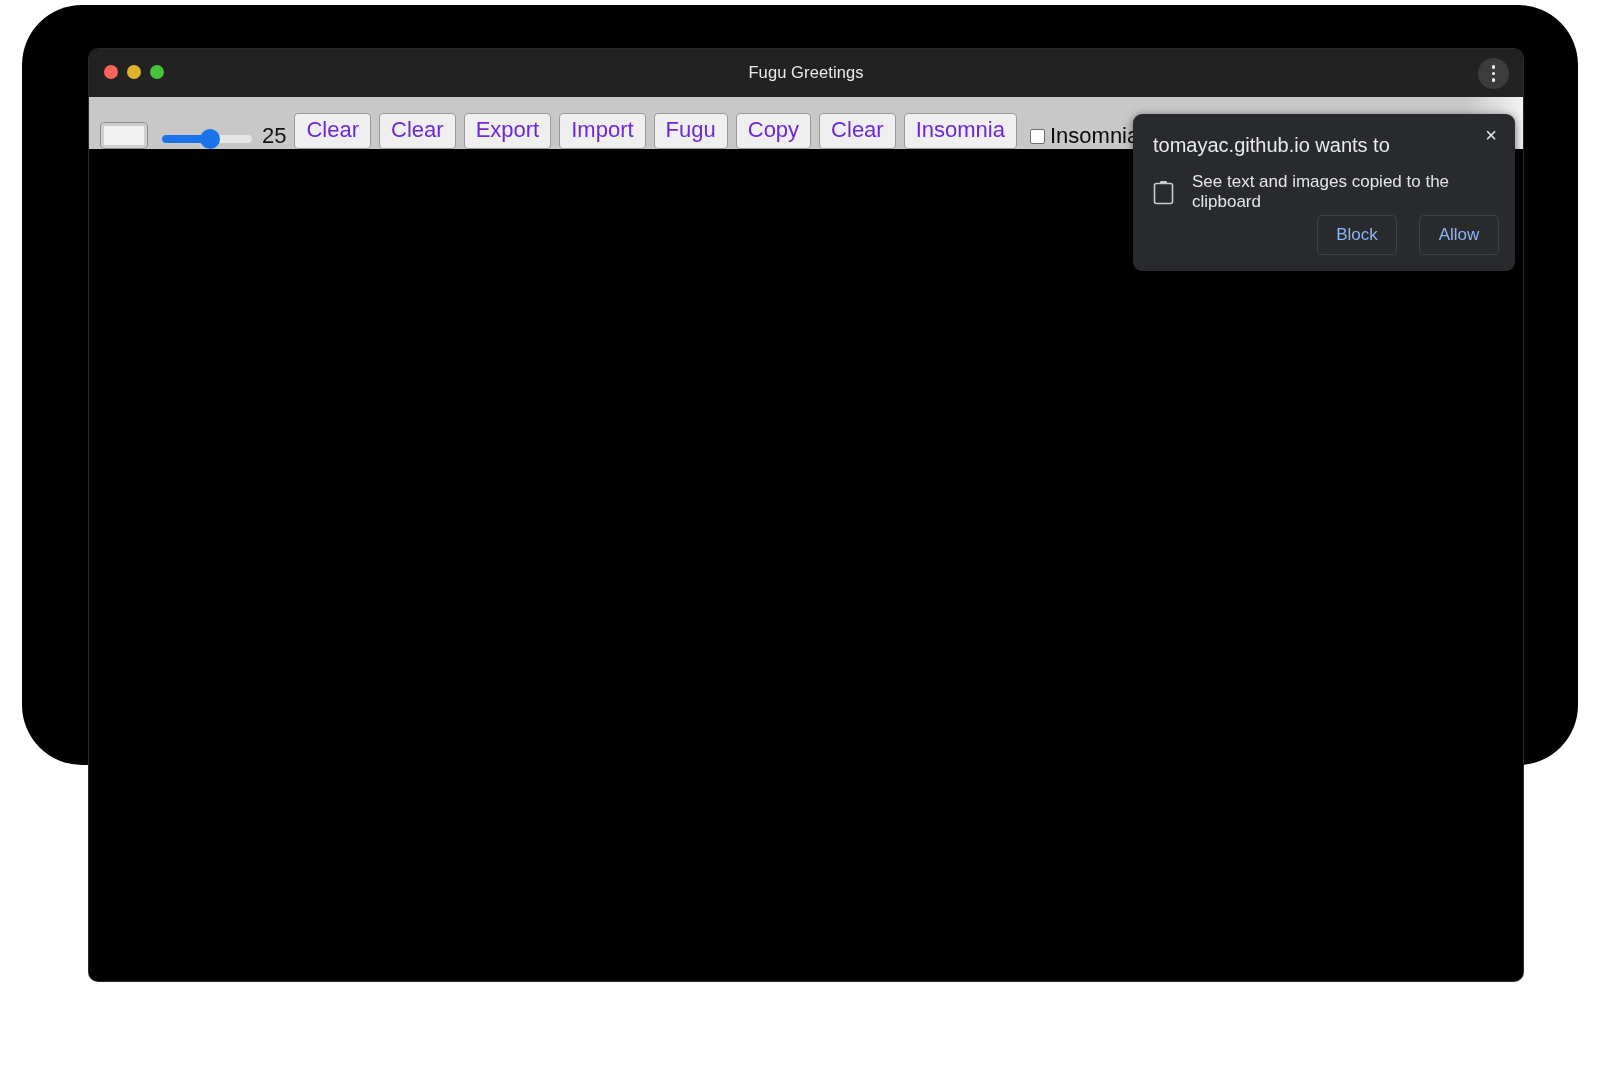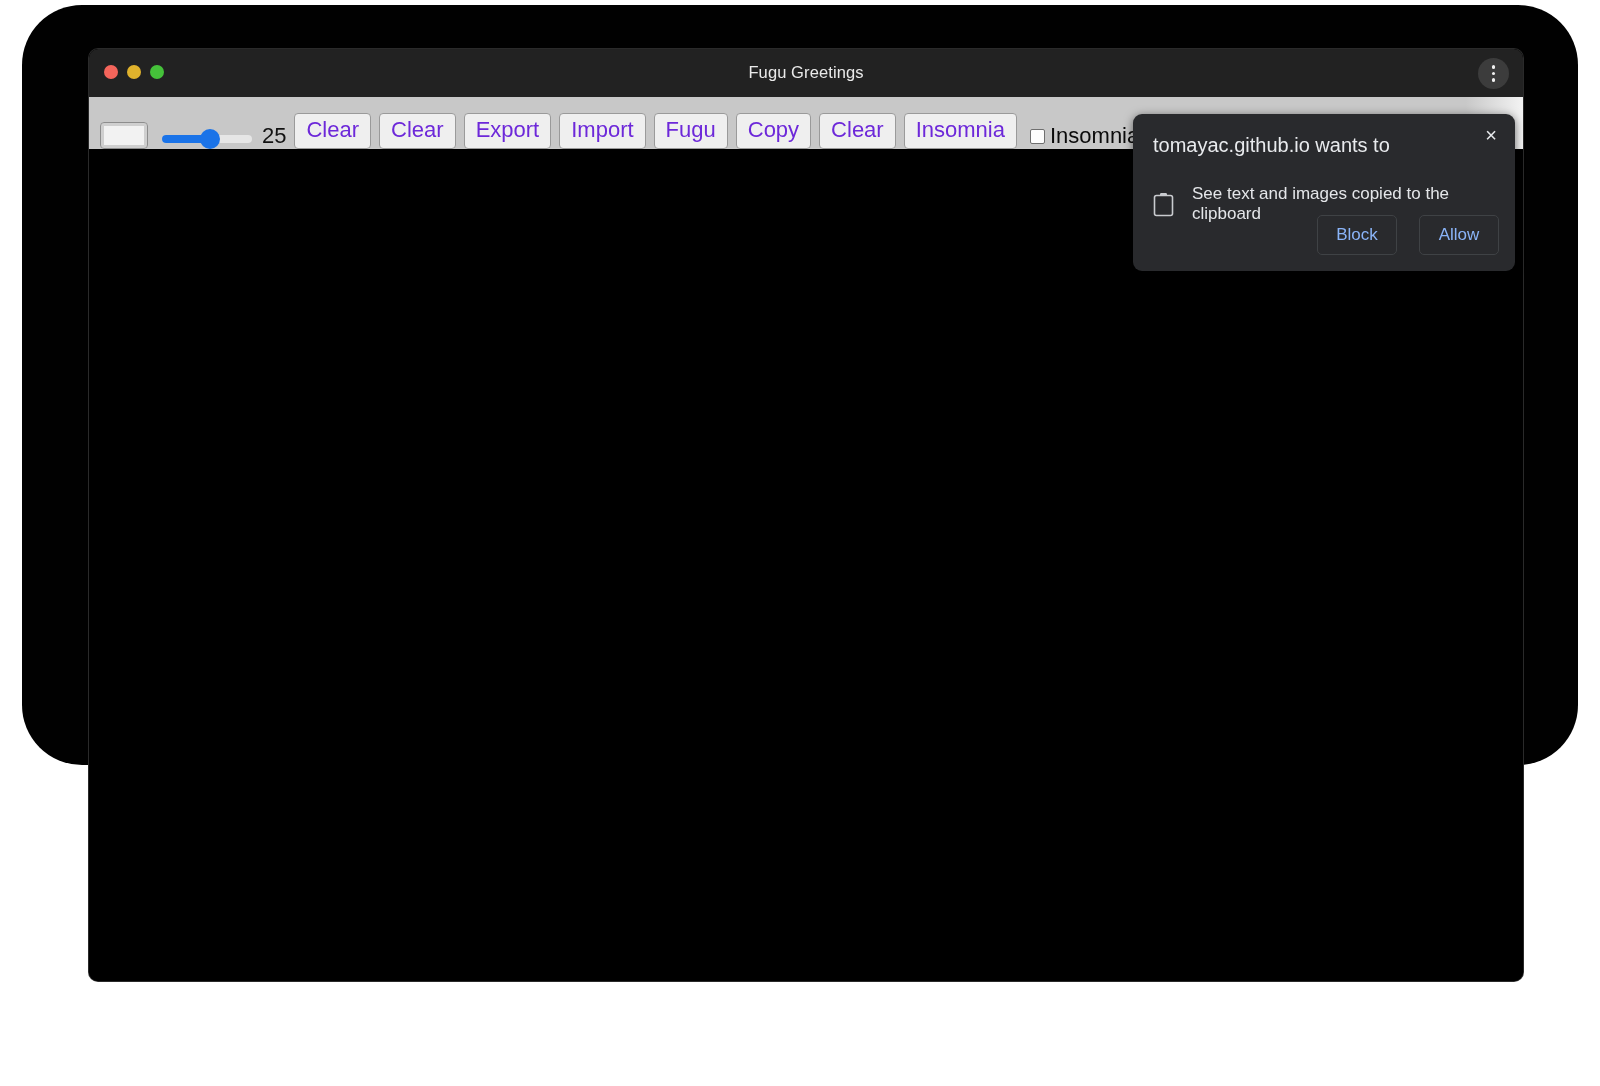--- a/index.html
+++ b/index.html
@@ -229,21 +229,21 @@
     height: 24px;
     color: #e8eaed;
     font-size: 20px;
     line-height: 24px;
     text-align: center;
     cursor: pointer;
   }
   #permission-row {
     position: absolute;
     left: 20px;
-    top: 70px;
+    top: 58px;
     display: flex;
     align-items: center;
     gap: 18px;
   }
   #permission-row .label {
     color: #e4e6e9;
     font-size: 17px;
   }
   #permission-actions {
     position: absolute;

